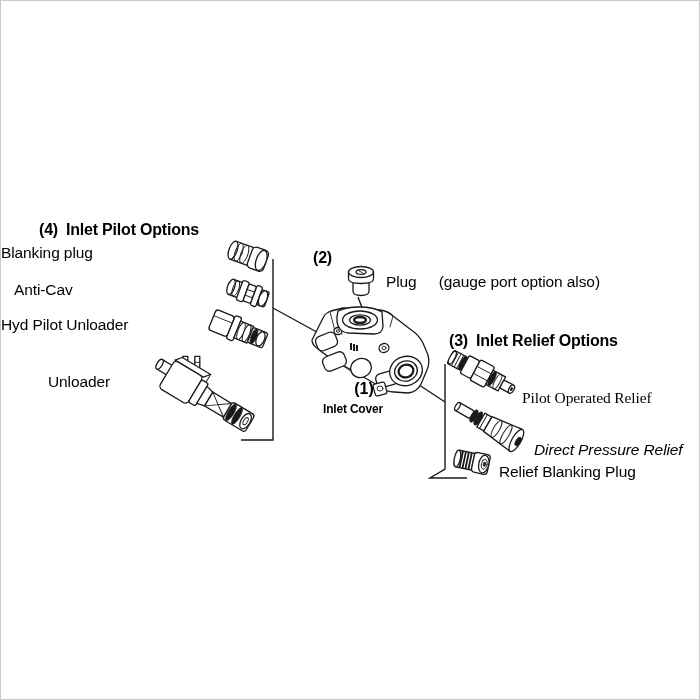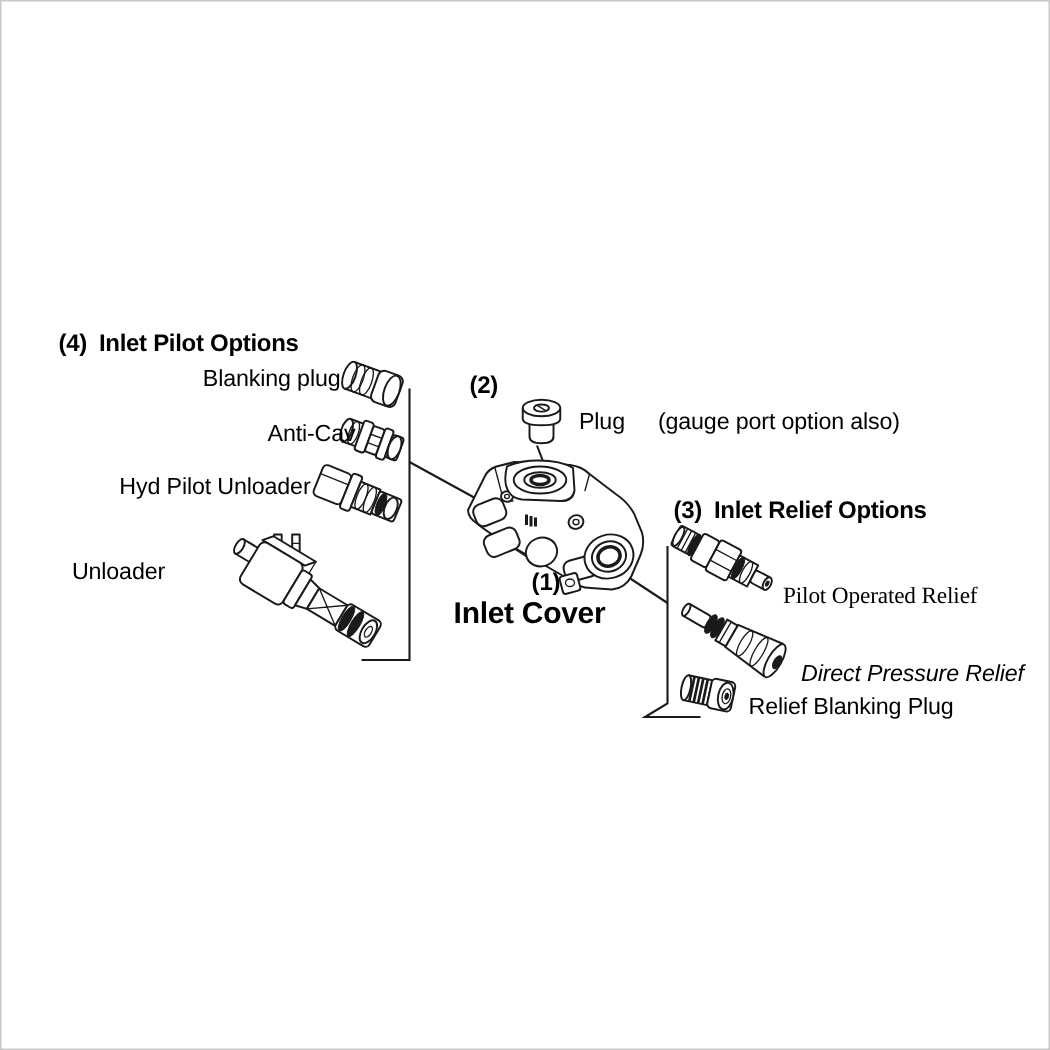--- a/index.html
+++ b/index.html
@@ -5,21 +5,21 @@
   html,body{margin:0;padding:0;background:#fff;}
   #canvas{
     position:relative;width:698px;height:698px;background:#ffffff;
     border:1px solid #c9c9c9;overflow:hidden;
     font-family:"Liberation Sans", sans-serif;color:#000;
   }
   #art{position:absolute;left:0;top:0;}
   .lbl{position:absolute;font-size:15.5px;line-height:18px;white-space:nowrap;letter-spacing:-0.1px;}
   .hdg{position:absolute;font-weight:bold;font-size:16px;line-height:19px;white-space:nowrap;letter-spacing:-0.2px;display:flex;gap:8px;}
   .ctr{text-align:center;white-space:normal;}
-  .rt{text-align:right;}
+  .rt{text-align:left;}
   .b{font-weight:bold;}
   
   .pt{fill:#ffffff;stroke:#1a1a1a;stroke-width:1.3;stroke-linejoin:round;stroke-linecap:round;}
   .ln{fill:none;stroke:#1a1a1a;stroke-width:1.4;stroke-linejoin:miter;stroke-linecap:butt;}
   .tn{fill:none;stroke:#1a1a1a;stroke-width:0.9;stroke-linecap:round;}
   .dk{fill:#1a1a1a;stroke:#1a1a1a;stroke-width:0.6;}
   .rg{fill:none;stroke:#1a1a1a;stroke-width:2.3;}
 </style>
 </head>
 <body>
@@ -196,21 +196,21 @@
 
   <div class="hdg" style="left:312px;top:247px;">
     <span>(2)</span>
   </div>
   <div class="lbl" style="left:385px;top:272px;display:flex;gap:22px;">
     <span>Plug</span>
     <span>(gauge port option also)</span>
   </div>
 
   <div class="lbl b ctr" style="left:331px;width:64px;top:379px;font-size:16px;">(1)</div>
-  <div class="lbl b ctr" style="left:300px;width:104px;top:399px;font-size:20px;letter-spacing:-0.2px;">Inlet Cover</div>
+  <div class="lbl b ctr" style="left:300px;width:104px;top:399px;font-size:12px;letter-spacing:-0.2px;">Inlet Cover</div>
 
   <div class="hdg" style="left:448px;top:330px;">
     <span>(3)</span>
     <span>Inlet Relief Options</span>
   </div>
   <div class="lbl" style="left:521px;top:388px;font-family:Liberation Serif, serif;">Pilot Operated Relief</div>
   <div class="lbl" style="left:533px;top:440px;font-style:italic;">Direct Pressure Relief</div>
   <div class="lbl" style="left:498px;top:462px;">Relief Blanking Plug</div>
 
 </div>

